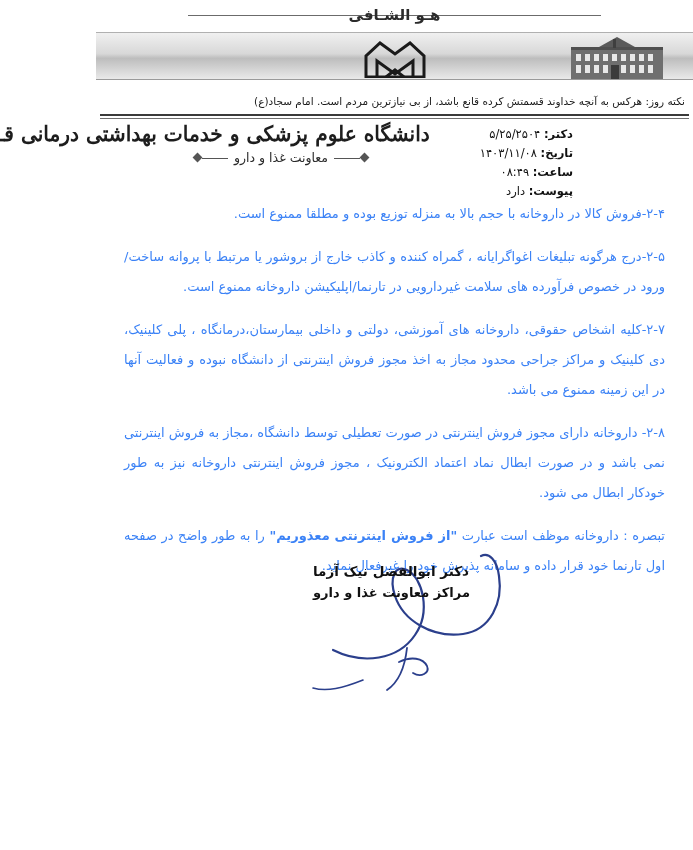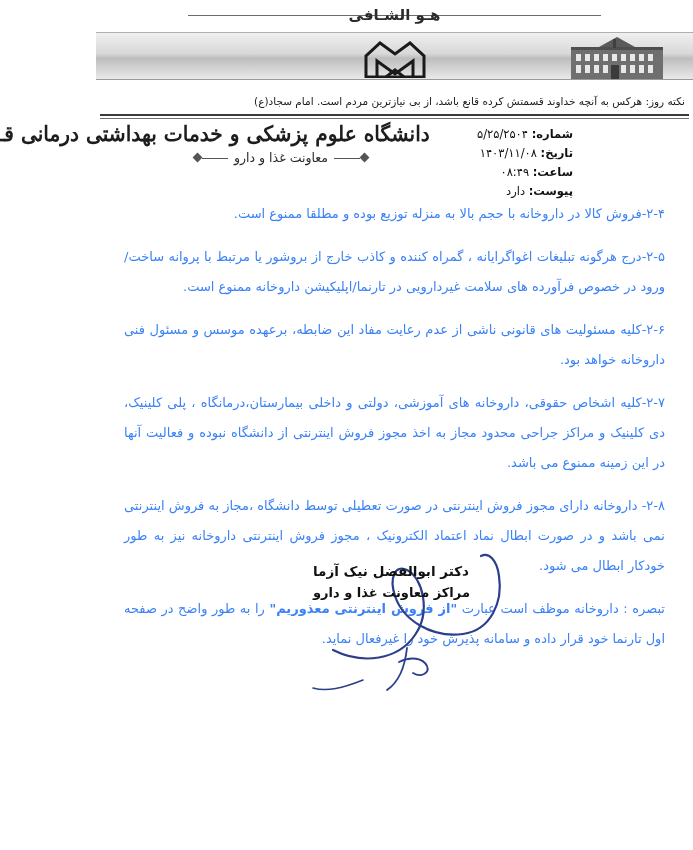--- a/index.html
+++ b/index.html
@@ -279,42 +279,41 @@
       <div class="org-title">دانشگاه علوم پزشکی و خدمات بهداشتی درمانی قـم</div>
       <div class="org-sub">
         <span class="diamond r"></span>
         <span>معاونت غذا و دارو</span>
         <span class="diamond l"></span>
       </div>
     </div>
 
     <div class="meta-left">
       <div class="row">
-        <span class="lbl">شماره:</span>
+        <span class="lbl">دکتر:</span>
         <span>۵/۲۵/۲۵۰۴</span>
       </div>
       <div class="row">
         <span class="lbl">تاریخ:</span>
         <span>۱۴۰۳/۱۱/۰۸</span>
       </div>
       <div class="row">
         <span class="lbl">ساعت:</span>
         <span>۰۸:۴۹</span>
       </div>
       <div class="row">
         <span class="lbl">پیوست:</span>
         <span>دارد</span>
       </div>
     </div>
   </div>
 
   <div class="body-zone">
     <p class="para">۲-۴-فروش کالا در داروخانه با حجم بالا به منزله توزیع بوده و مطلقا ممنوع است.</p>
     <p class="para">۲-۵-درج هرگونه تبلیغات اغواگرایانه ، گمراه کننده و کاذب خارج از بروشور یا مرتبط با پروانه ساخت/ورود در خصوص فرآورده های سلامت غیردارویی در تارنما/اپلیکیشن داروخانه ممنوع است.</p>
-    <p class="para">۲-۶-کلیه مسئولیت های قانونی ناشی از عدم رعایت مفاد این ضابطه، برعهده موسس و مسئول فنی داروخانه خواهد بود.</p>
     <p class="para">۲-۷-کلیه اشخاص حقوقی، داروخانه های آموزشی، دولتی و داخلی بیمارستان،درمانگاه ، پلی کلینیک، دی کلینیک و مراکز جراحی محدود مجاز به اخذ مجوز فروش اینترنتی از دانشگاه نبوده و فعالیت آنها در این زمینه ممنوع می باشد.</p>
     <p class="para">۲-۸- داروخانه دارای مجوز فروش اینترنتی در صورت تعطیلی توسط دانشگاه ،مجاز به فروش اینترنتی نمی باشد و در صورت ابطال نماد اعتماد الکترونیک ، مجوز فروش اینترنتی داروخانه نیز به طور خودکار ابطال می شود.</p>
     <p class="para">
       <span>تبصره : داروخانه موظف است عبارت </span><span class="bold">"از فروش اینترنتی معذوریم"</span><span> را به طور واضح در صفحه اول تارنما خود قرار داده و سامانه پذیرش خود را غیرفعال نماید.</span>
     </p>
   </div>
 
   <div class="sign-zone">
     <svg class="signature-svg" viewBox="0 0 250 170">
       <path d="M30 120 C 60 135, 95 130, 112 105 C 128 82, 120 48, 104 40 C 92 34, 86 48, 92 66 C 100 90, 128 108, 160 104 C 188 100, 200 72, 196 46" fill="none" stroke="#2b3f8c" stroke-width="2.2" stroke-linecap="round"></path>

